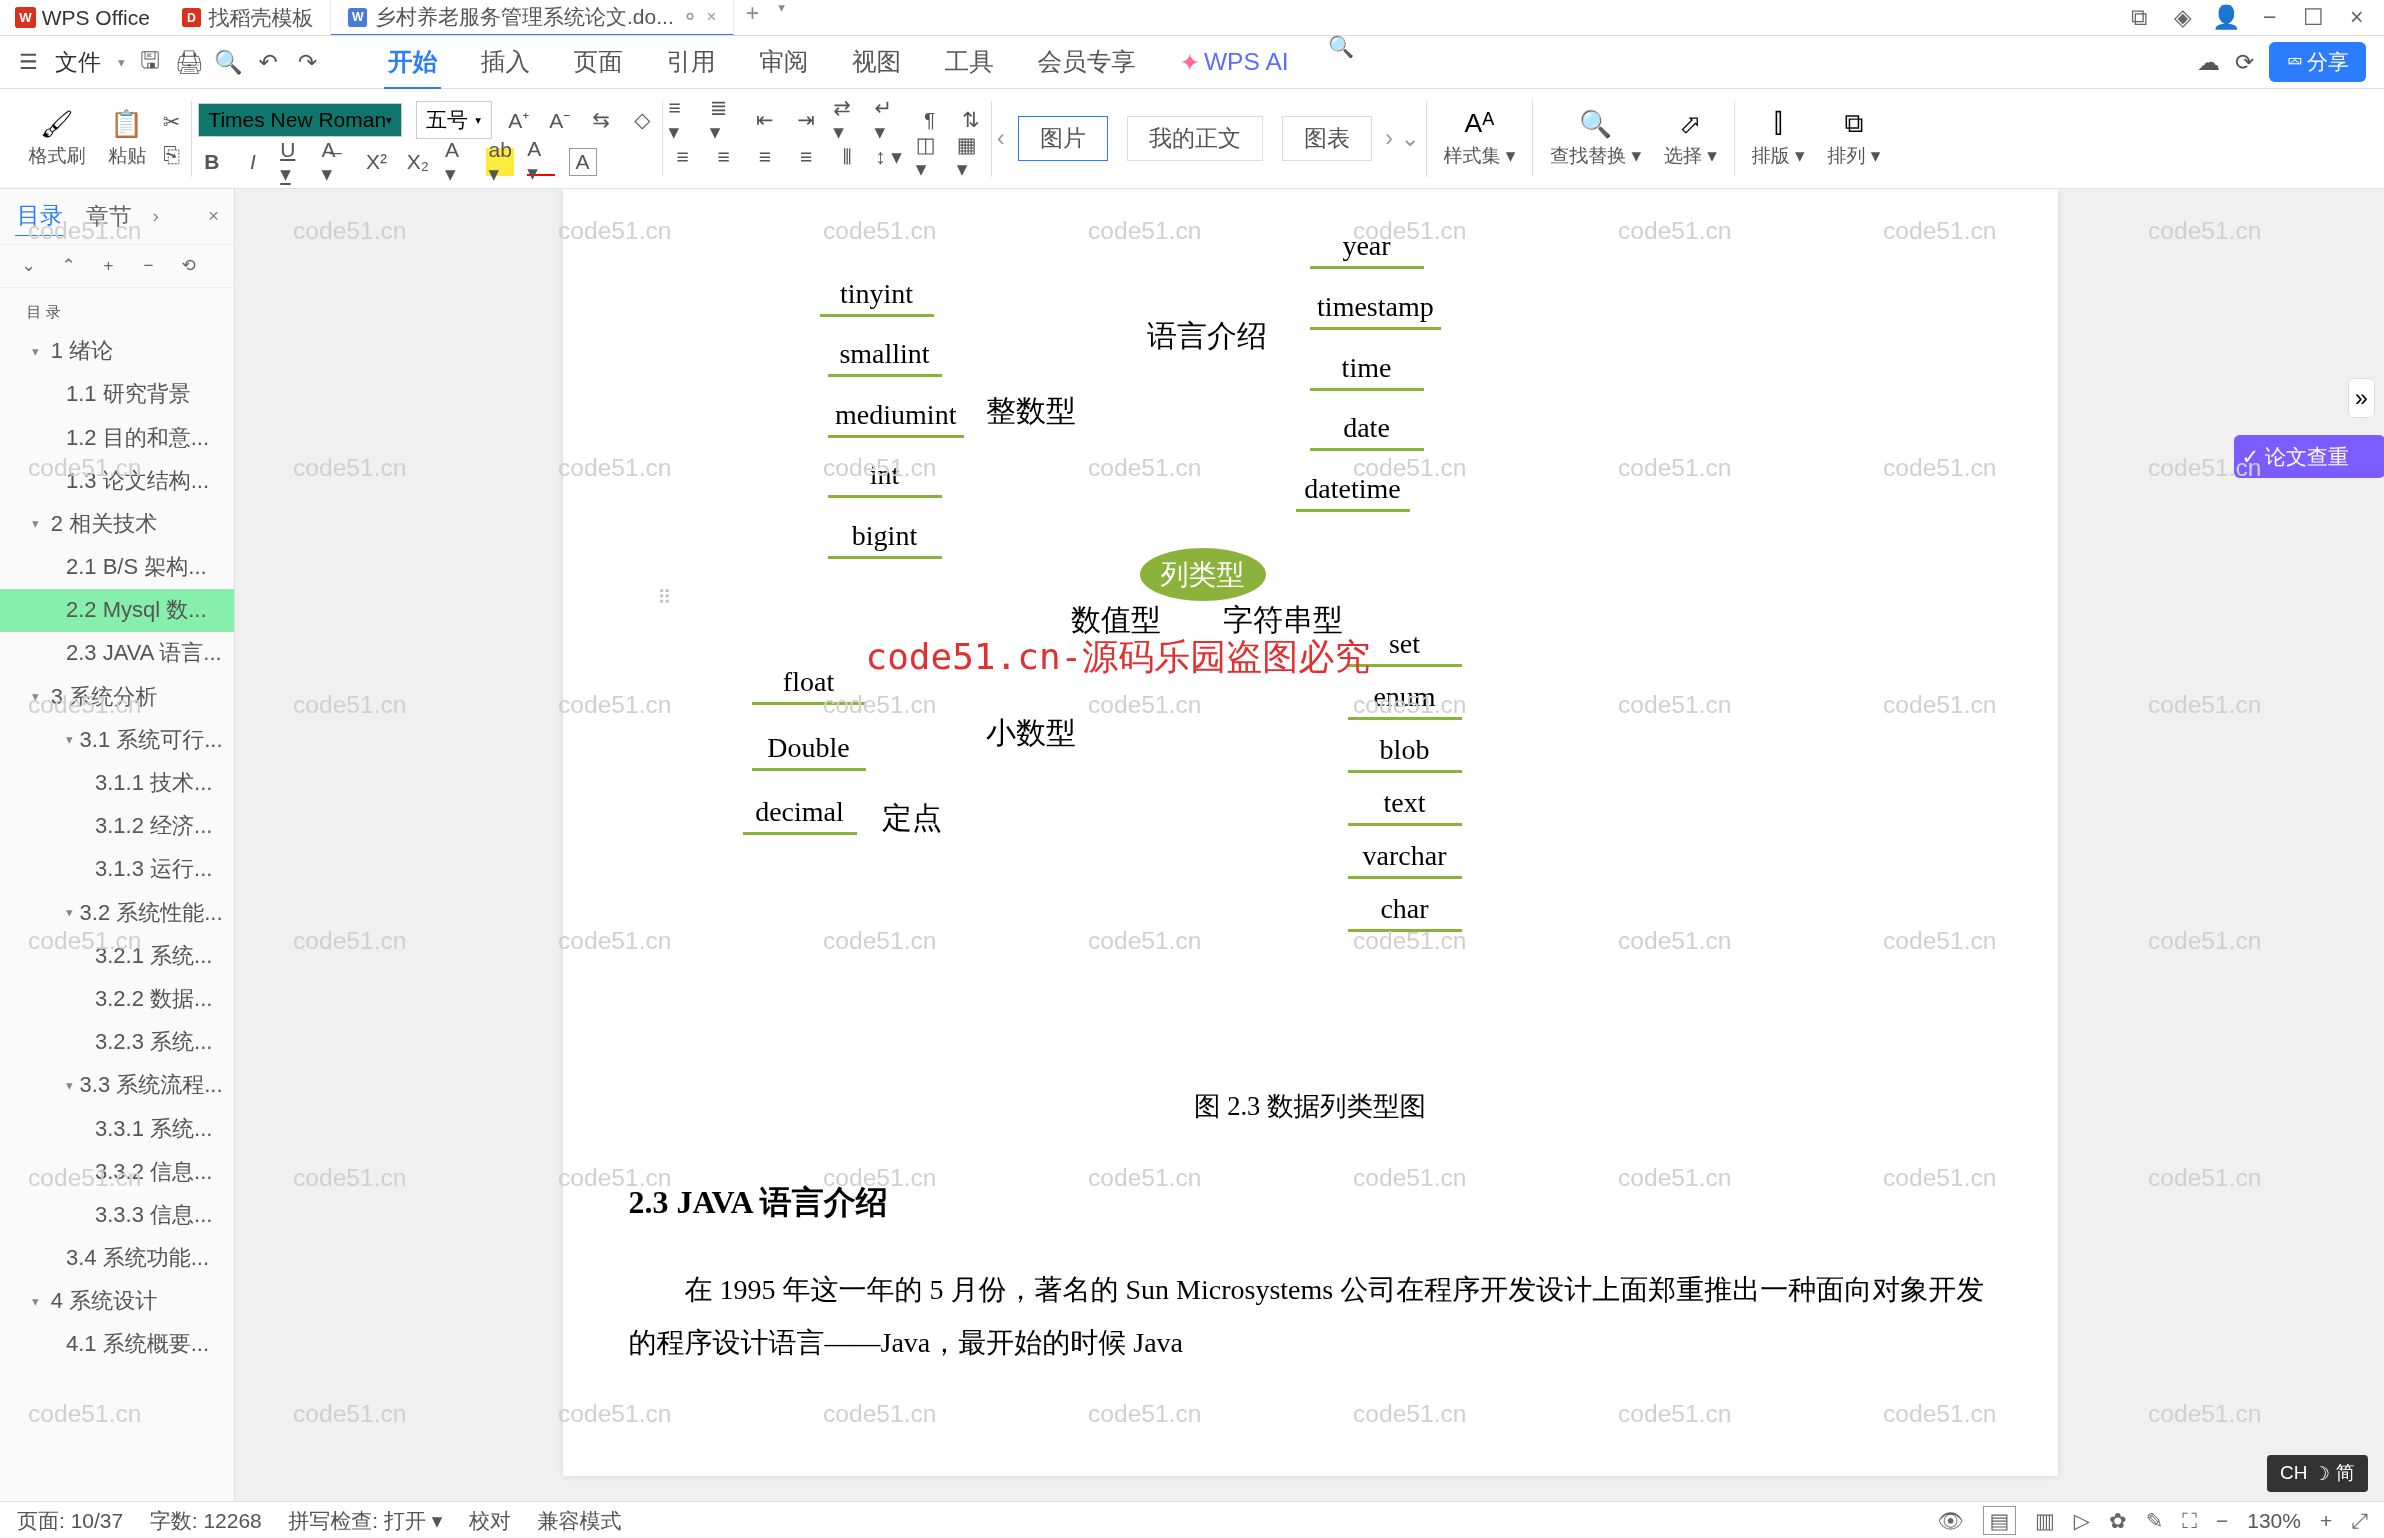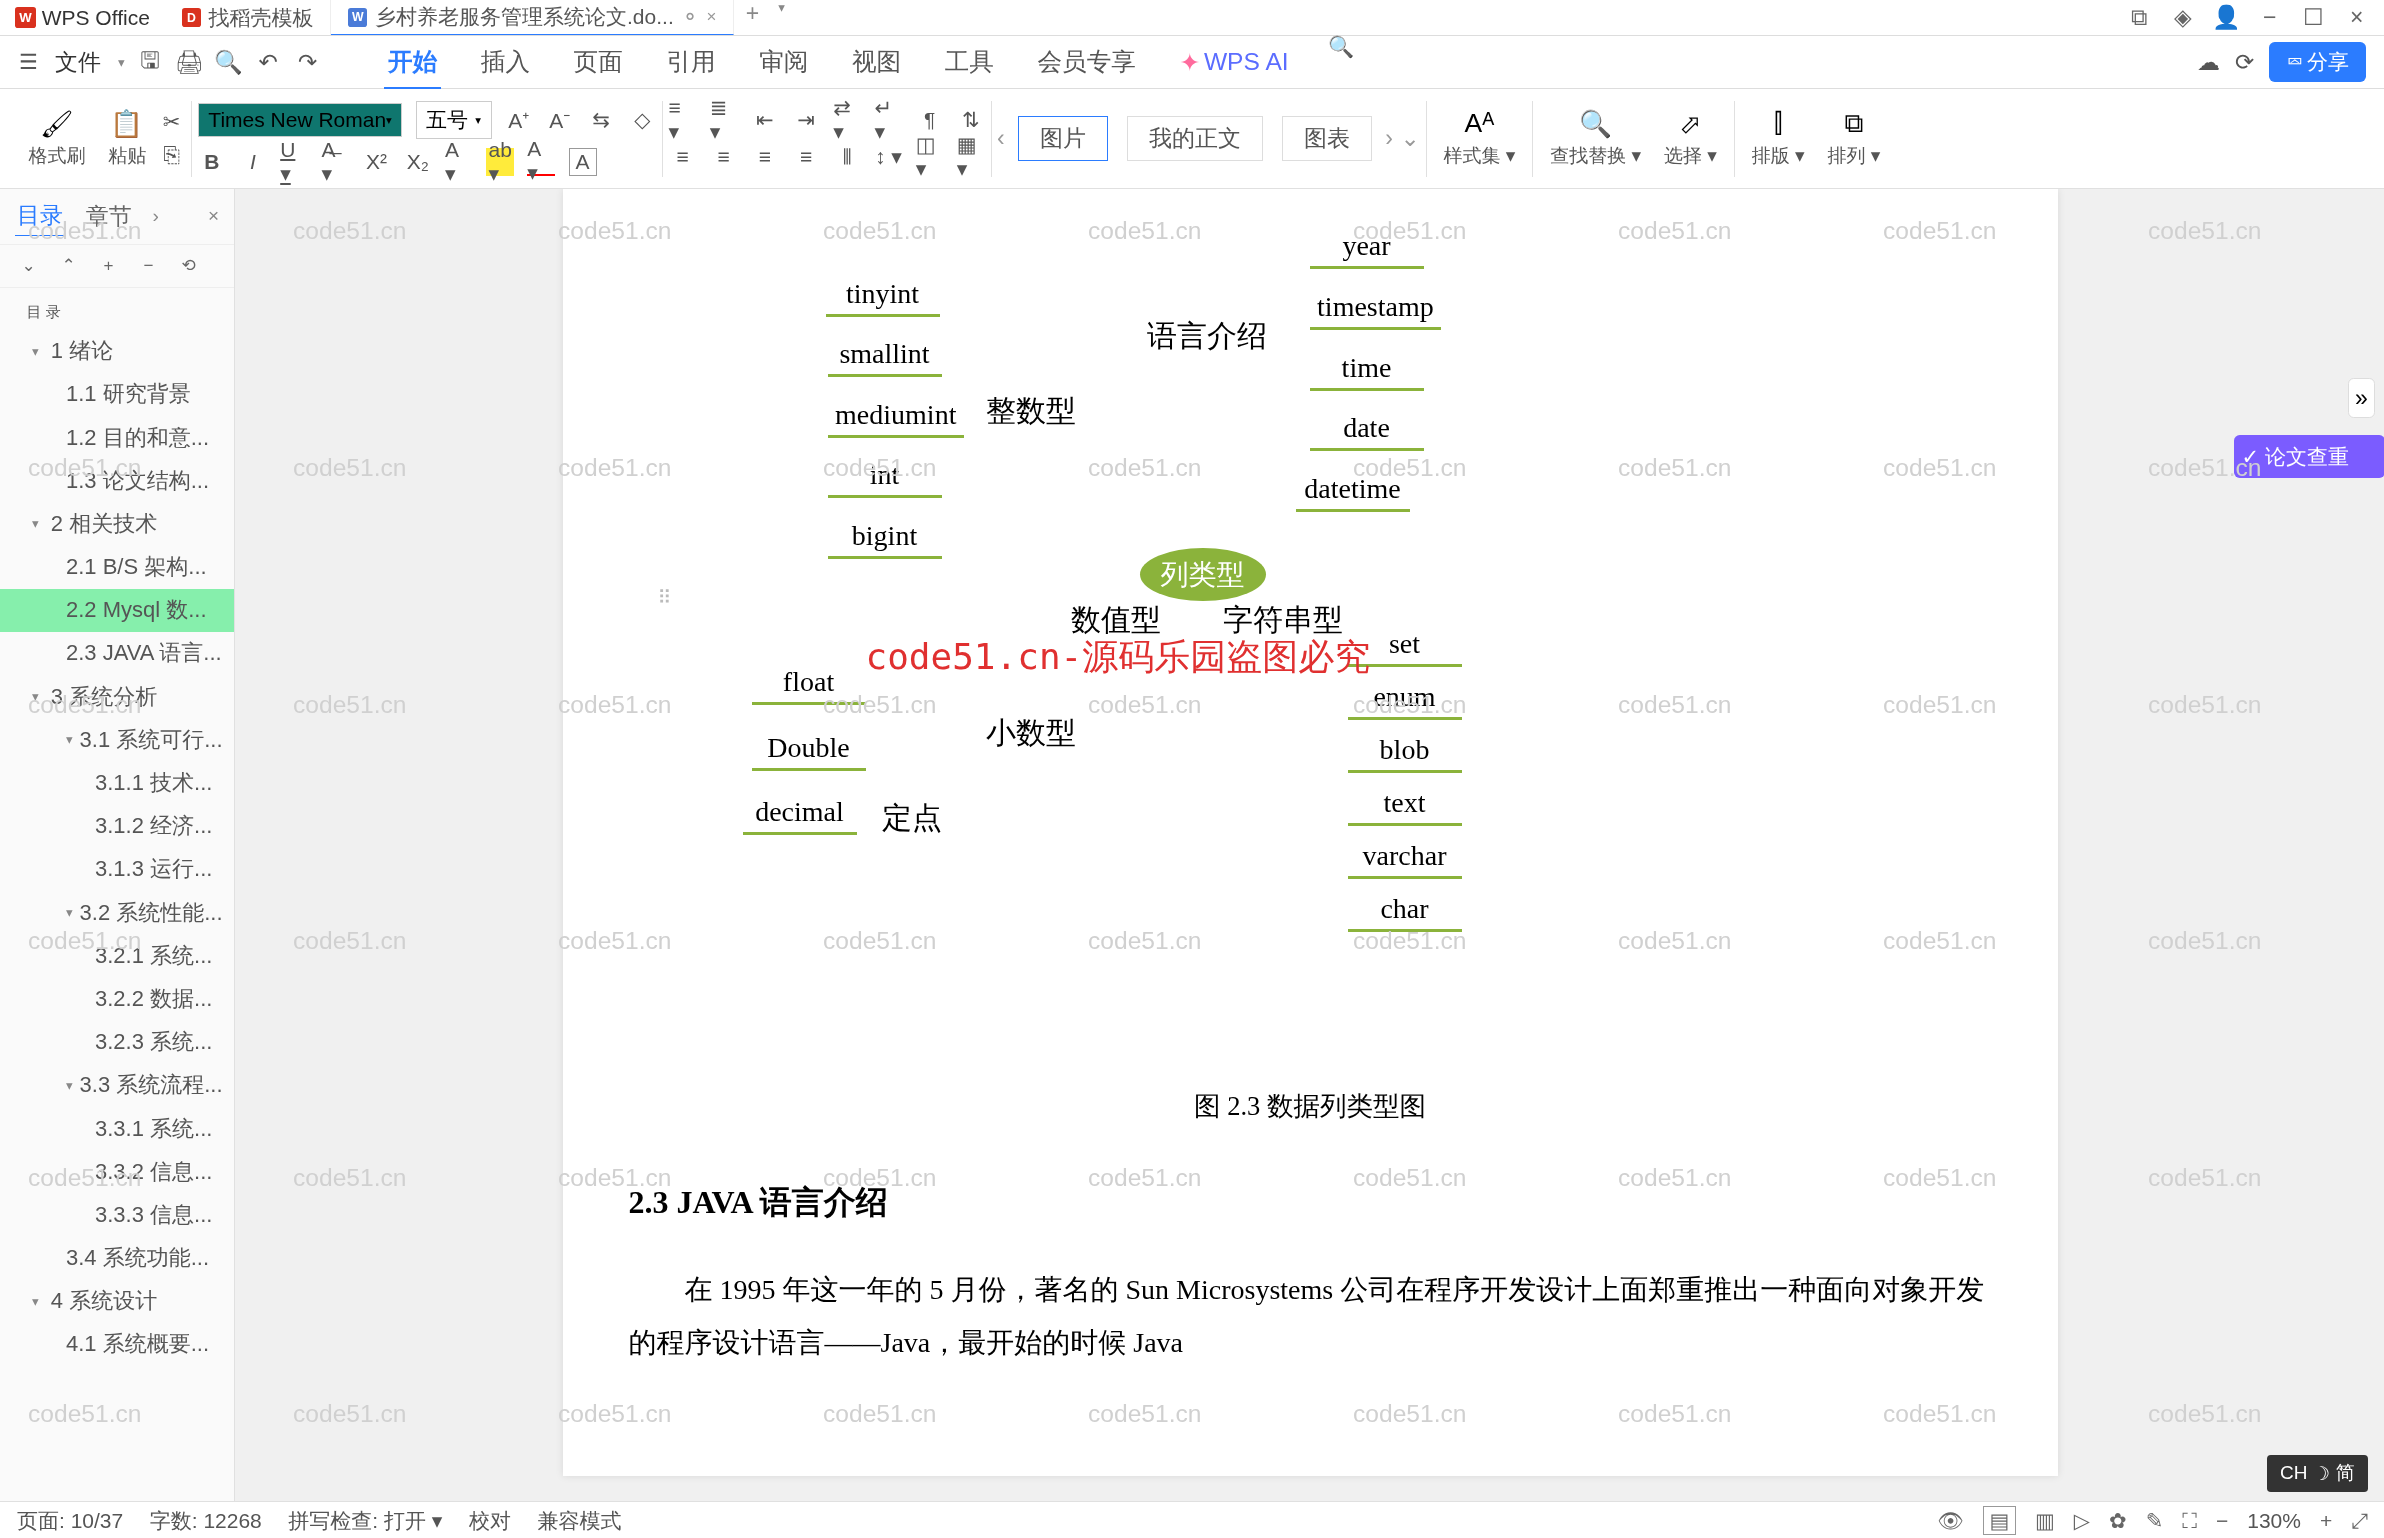--- a/index.html
+++ b/index.html
@@ -347,21 +347,21 @@
       </div>
   </div>
 
   <div class="doc-area">
     <div class="page">
       <span class="drag-handle">⠿</span>
       <div class="mindmap" id="mindmap">
           <div class="mnode root" style="left: 511px; top: 331px;">列类型</div>
           <div class="mnode branch" style="left: 435px; top: 379px;">数值型</div>
           <div class="mnode branch" style="left: 350px; top: 170px;">整数型</div>
-          <div class="mnode leaf" style="left: 197px; top: 57px;">tinyint</div>
+          <div class="mnode leaf" style="left: 191px; top: 57px;">tinyint</div>
           <div class="mnode leaf" style="left: 199px; top: 117px;">smallint</div>
           <div class="mnode leaf" style="left: 199px; top: 178px;">mediumint</div>
           <div class="mnode leaf" style="left: 199px; top: 238px;">int</div>
           <div class="mnode leaf" style="left: 199px; top: 299px;">bigint</div>
           <div class="mnode branch" style="left: 350px; top: 492px;">小数型</div>
           <div class="mnode leaf" style="left: 123px; top: 445px;">float</div>
           <div class="mnode leaf" style="left: 123px; top: 511px;">Double</div>
           <div class="mnode branch" style="left: 246px; top: 577px;">定点</div>
           <div class="mnode leaf" style="left: 114px; top: 575px;">decimal</div>
           <div class="mnode branch" style="left: 511px; top: 95px;">语言介绍</div>

